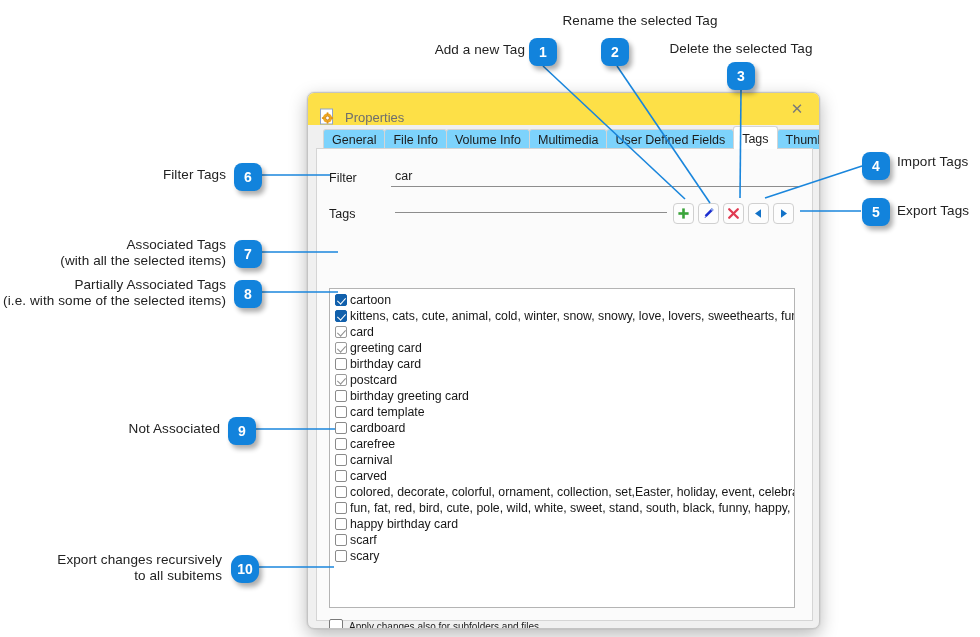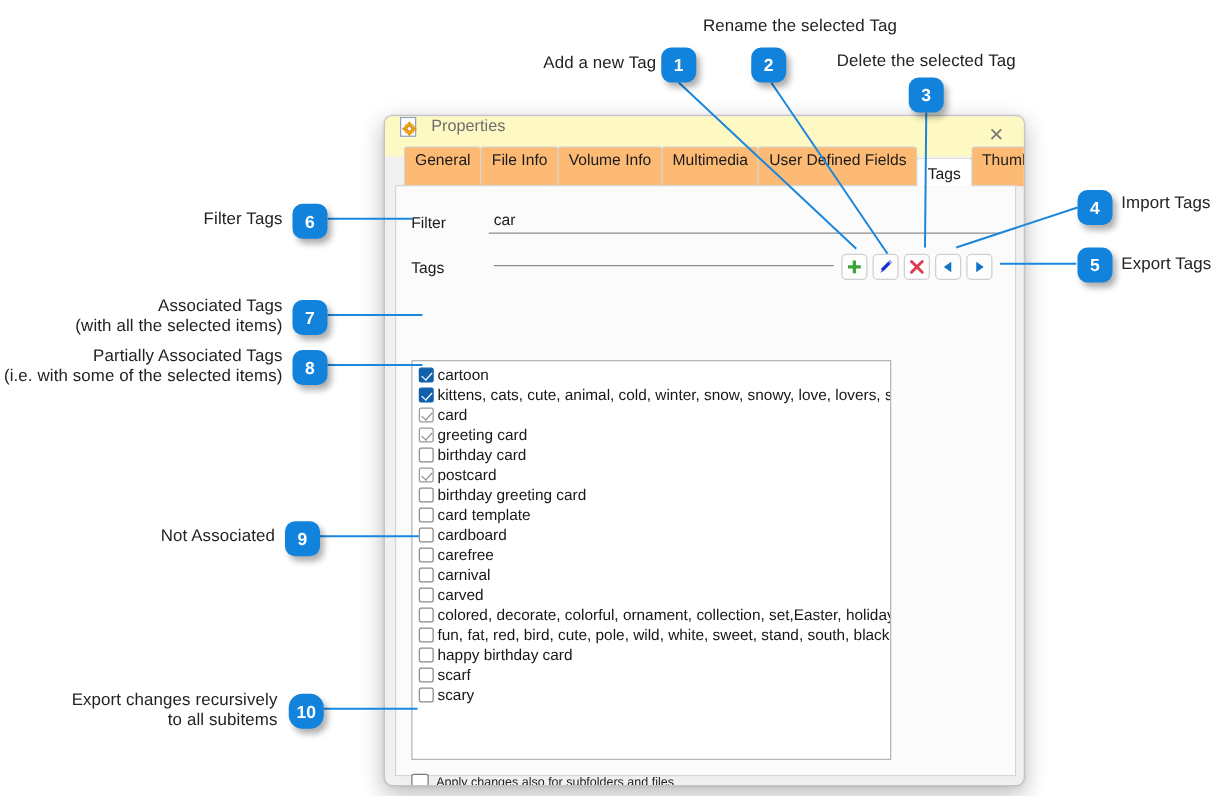--- a/index.html
+++ b/index.html
@@ -66,23 +66,23 @@
     background: #f0f0f0;
     border: 1px solid #c4c4c4;
     border-radius: 7px;
     box-shadow: 0 6px 18px rgba(0,0,0,0.28), 0 0 0 1px rgba(0,0,0,0.04);
     box-sizing: border-box;
     overflow: hidden;
     z-index: 20;
   }
   .titlebar {
     height: 32px;
-    background: #fef9c3;
-    display: flex;
-    align-items: flex-start;
+    background: #fde047;
+    display: flex;
+    align-items: flex-end;
     position: relative;
     border-bottom: 1px solid #f0f0f0;
   }
   .titlebar-icon {
     margin-left: 11px;
     width: 17px;
     height: 17px;
     position: relative;
   }
   .title-text {
@@ -116,23 +116,23 @@
     height: 23px;
     display: flex;
     align-items: flex-end;
     padding-left: 7px;
     box-sizing: border-box;
   }
   .tab {
     font-size: 12.5px;
     color: #1c1c1c;
     padding: 3px 8px 3px 8px;
-    height: 32px;
-    box-sizing: border-box;
-    background: #fdba74;
+    height: 20px;
+    box-sizing: border-box;
+    background: #7dd3fc;
     border: 1px solid #d5d5d5;
     border-bottom: none;
     border-top-left-radius: 3px;
     border-top-right-radius: 3px;
     margin-right: -1px;
     line-height: 14px;
     white-space: nowrap;
   }
   .tab.selected {
     background: #ffffff;
@@ -201,21 +201,21 @@
     align-items: center;
     justify-content: center;
     box-sizing: border-box;
   }
 
   
   .tag-list {
     position: absolute;
     left: 12px;
     top: 139px;
-    width: 384px;
+    width: 466px;
     height: 320px;
     background: #ffffff;
     border: 1px solid #b4b4b4;
     box-sizing: border-box;
     overflow: hidden;
     padding: 3px 0 0 0;
   }
   .tag-row {
     display: flex;
     align-items: center;

